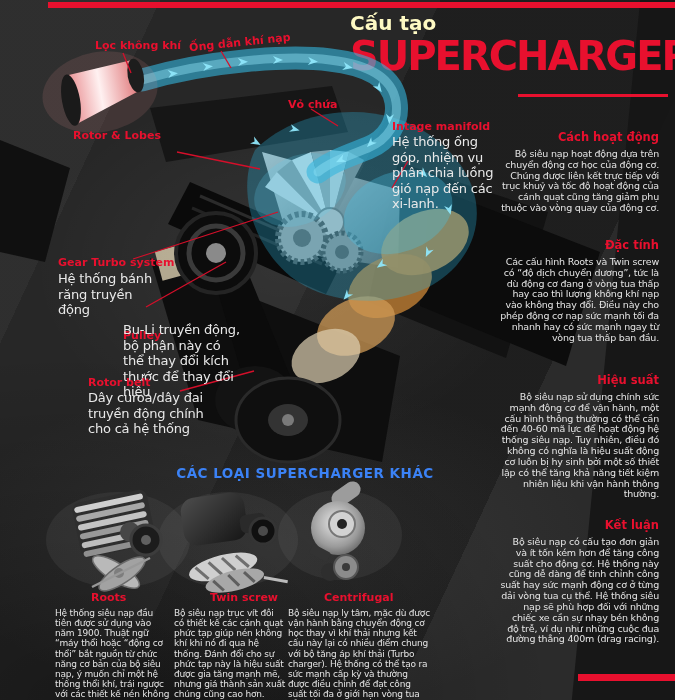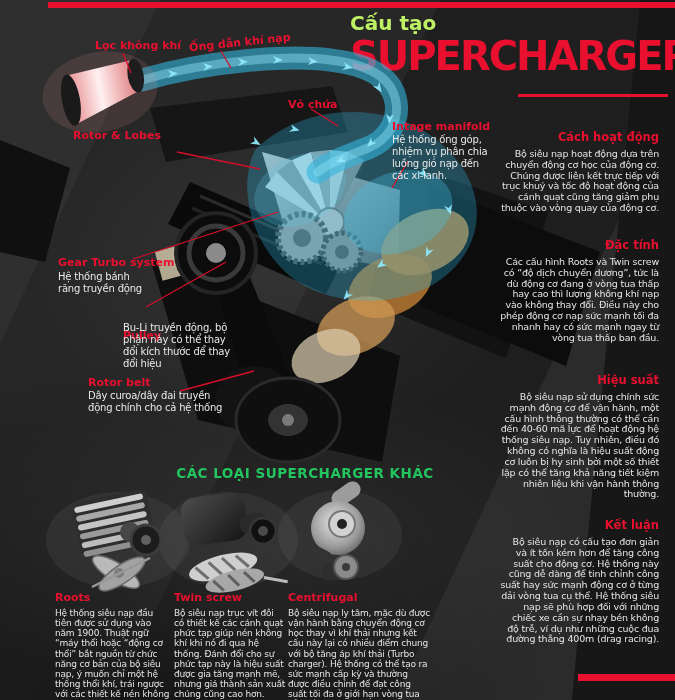--- a/index.html
+++ b/index.html
@@ -19,35 +19,35 @@
                radial-gradient(ellipse 500px 260px at 40% 78%, rgba(160,160,160,0.10), rgba(0,0,0,0) 65%),
                radial-gradient(ellipse 700px 500px at 10% 100%, rgba(0,0,0,0.35), rgba(0,0,0,0) 70%);
   }
   .right-panel{position:absolute;top:0;right:0;width:120px;height:700px;background:#151515;
     clip-path:polygon(71% 0,100% 0,100% 100%,14% 100%);opacity:.9;}
   .topbar{position:absolute;left:48px;top:2px;width:627px;height:6px;background:var(--accent);}
   .bottombar{position:absolute;left:578px;top:674px;width:97px;height:7px;background:var(--accent);}
   .title-underline{position:absolute;left:518px;top:94px;width:150px;height:3px;background:var(--accent);}
 
   .title-block{position:absolute;left:350px;top:13px;width:318px;}
-  .title-pre{font-size:20px;font-weight:bold;color:#bef264;line-height:1;}
+  .title-pre{font-size:20px;font-weight:bold;color:#fef9c3;line-height:1;}
   .title-main{font-size:40px;font-weight:bold;color:var(--accent);text-align:right;
     letter-spacing:-2px;line-height:1;margin-top:3px;white-space:nowrap;}
 
   .callout-label{position:absolute;color:var(--accent);font-weight:bold;font-size:11px;line-height:1.1;z-index:3;}
-  .callout-desc{position:absolute;color:#e9e9e9;font-size:10px;line-height:1.2;letter-spacing:-0.2px;z-index:3;}
+  .callout-desc{position:absolute;color:#e9e9e9;font-size:13px;line-height:1.2;letter-spacing:-0.2px;z-index:3;}
 
   .side-section{position:absolute;right:16px;width:160px;z-index:3;}
   .s-heading{color:var(--accent);font-weight:bold;font-size:11.5px;text-align:right;}
   .s-body{color:#e4e4e4;font-size:9.5px;line-height:1.14;letter-spacing:-0.2px;text-align:right;margin-top:5px;}
 
   .other-heading{position:absolute;left:100px;top:465px;width:410px;text-align:center;
-    color:#22c55e;font-weight:bold;font-size:13.5px;letter-spacing:0.5px;z-index:3;}
+    color:#3b82f6;font-weight:bold;font-size:13.5px;letter-spacing:0.5px;z-index:3;}
   .type-col{position:absolute;z-index:3;}
-  .t-heading{color:var(--accent);font-weight:bold;font-size:11px;}
+  .t-heading{color:var(--accent);font-weight:bold;font-size:11px;margin-left:36px;}
   .t-body{color:#e4e4e4;font-size:9px;line-height:1.13;letter-spacing:-0.2px;margin-top:4px;}
 
   svg.scene{position:absolute;left:0;top:0;z-index:1;}
 </style>
 </head>
 <body>
 
 <div class="poster" style="--accent:#e8102e;">
 
   <div class="bg-diag"></div>

